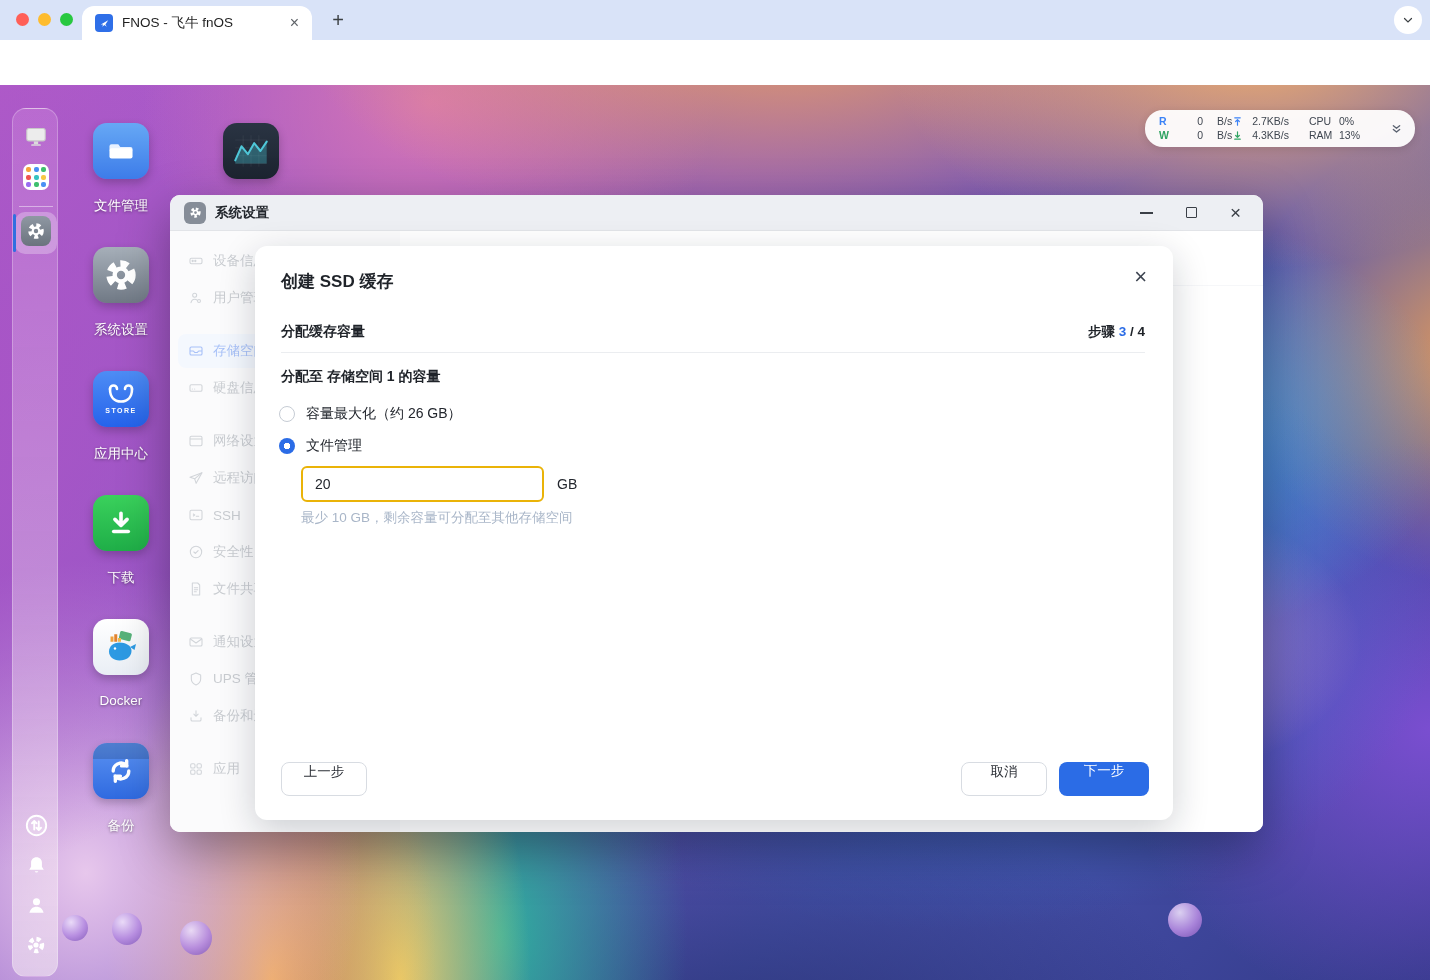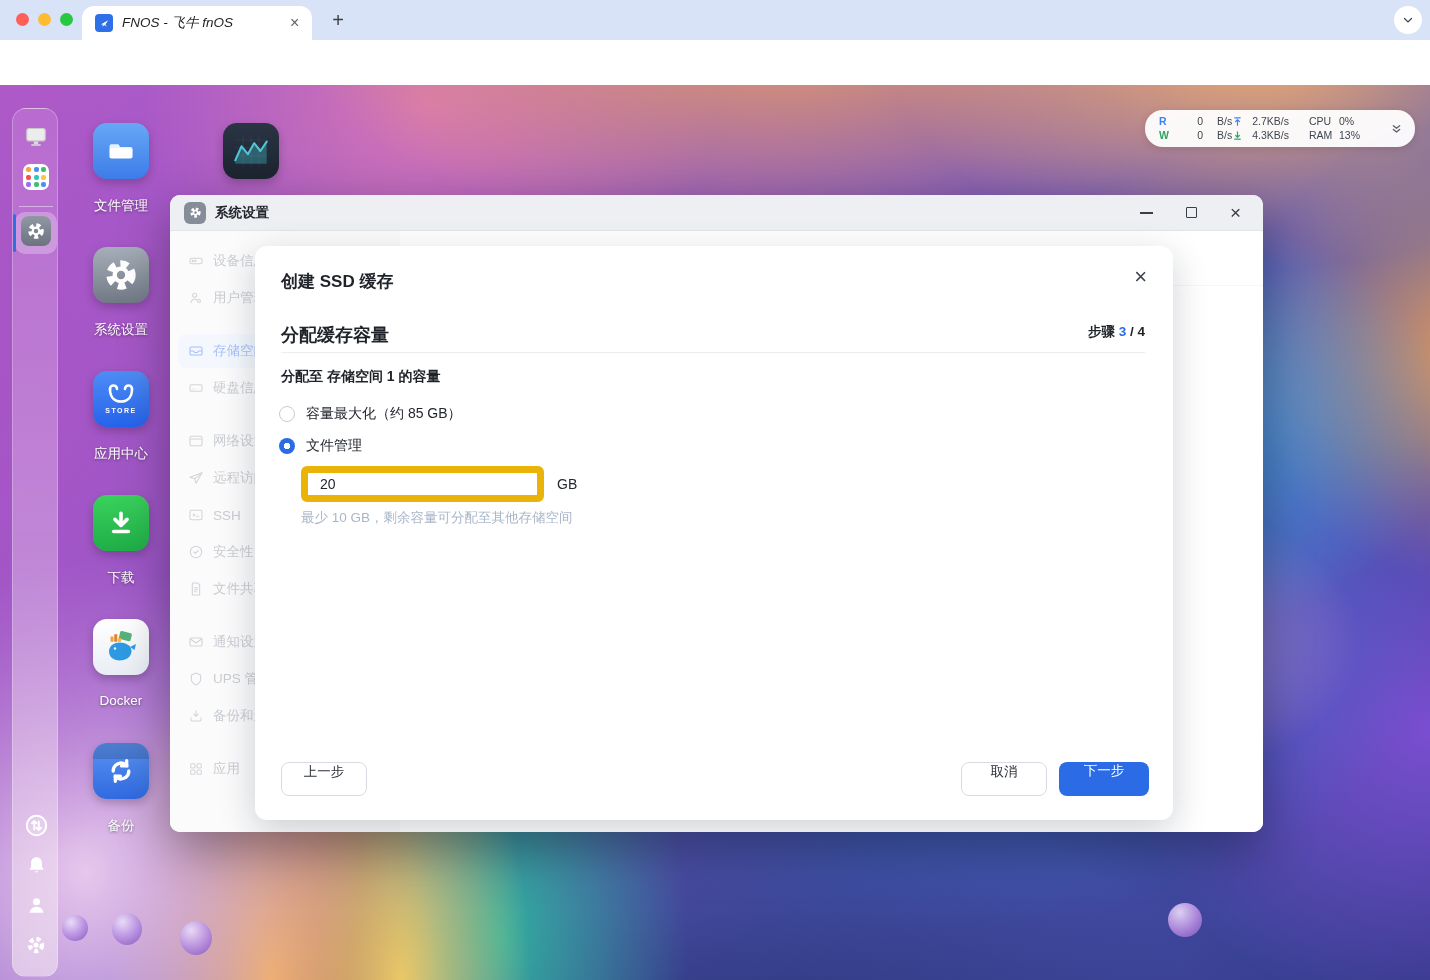--- a/index.html
+++ b/index.html
@@ -4,21 +4,21 @@
 <style>
   * { margin:0; padding:0; box-sizing:border-box; }
   html,body { width:1430px; height:980px; overflow:hidden; }
   body { font-family:"Liberation Sans","DejaVu Sans",sans-serif; }
   .screen { position:relative; width:1430px; height:980px; background:#fff; }
 
   
   .tabstrip { position:absolute; left:0; top:0; width:1430px; height:40px; background:#d9e3f8; }
   .tl { position:absolute; top:13px; width:13px; height:13px; border-radius:50%; }
   .tab { position:absolute; left:82px; top:6px; width:230px; height:34px; background:#fff;
-         border-radius:12px 12px 0 0; display:flex; align-items:center; padding:0 10px 0 13px;font-style:italic; }
+         border-radius:12px 12px 0 0; display:flex; align-items:center; padding:0 10px 0 13px; }
   .tab-favicon { width:18px; height:18px; border-radius:4px; background:#2f6fe8; display:flex;
                  align-items:center; justify-content:center; flex:0 0 18px; }
   .tab-title { font-size:13.5px; color:#1f1f1f; margin-left:9px; flex:1; white-space:nowrap; overflow:hidden; }
   .tab-close { font-size:16px; color:#5f6368; padding:0 3px; cursor:default; }
   .newtab { position:absolute; left:325px; top:7px; width:26px; height:26px; font-size:20px; color:#3c4043;
             display:flex; align-items:center; justify-content:center; }
   .strip-chevron { position:absolute; left:1394px; top:6px; width:28px; height:28px; border-radius:50%;
                    background:#fff; display:flex; align-items:center; justify-content:center; }
   .toolbar { position:absolute; left:0; top:40px; width:1430px; height:45px; background:#ffffff; }
   .nav-ico { position:absolute; top:51px; width:24px; height:24px; }
@@ -128,31 +128,31 @@
   .side-item.selected svg { color:#3b74ee; }
   .content { position:absolute; left:230px; top:0; right:0; bottom:0; background:#fff; }
   .content .hdr-line { position:absolute; left:0; right:0; top:54px; border-top:1px solid #eceef1; }
   .win-overlay { position:absolute; inset:0; background:rgba(255,255,255,0.55); }
 
   
   .dialog { position:absolute; left:85px; top:15px; width:918px; height:574px; background:#fff;
             border-radius:12px; box-shadow:0 10px 36px rgba(15,23,42,0.20); }
   .dlg-title { position:absolute; left:26px; top:24px; font-size:17px; font-weight:700; color:#1f2329; }
   .dlg-close { position:absolute; right:26px; top:20px; font-size:22px; color:#3d4450; line-height:1; }
-  .dlg-section { position:absolute; left:26px; top:77px; font-size:18px; font-weight:700; color:#1f2329; }
+  .dlg-section { position:absolute; left:26px; top:77px; font-size:14px; font-weight:700; color:#1f2329; }
   .dlg-step { position:absolute; right:28px; top:77px; font-size:13.5px; font-weight:600; color:#1f2329; }
   .dlg-step .cur { color:#2b6ce6; }
   .dlg-div { position:absolute; left:26px; right:28px; top:106px; border-top:1px solid #ebedf0; }
   .dlg-subsection { position:absolute; left:26px; top:122px; font-size:14px; font-weight:700; color:#1f2329; }
   .radio-row { position:absolute; left:24px; display:flex; align-items:center; gap:11px; }
   .radio { width:16px; height:16px; border-radius:50%; flex:0 0 16px; }
   .radio.off { border:1.5px solid #c6ccd4; background:#fff; }
   .radio.on { background:radial-gradient(circle,#ffffff 0 3px,#2b6ce6 3.4px); }
   .radio-label { font-size:14px; color:#23272e; }
-  .cap-input { position:absolute; left:46px; top:220px; width:243px; height:36px; border:7px solid #eab308;
+  .cap-input { position:absolute; left:46px; top:220px; width:243px; height:36px; border:2px solid #eab308;
                border-radius:6px; font-size:14px; color:#23272e; padding:0 12px; outline:none;
                font-family:"Liberation Sans","DejaVu Sans",sans-serif; }
   .cap-unit { position:absolute; left:302px; top:230px; font-size:14px; color:#23272e; }
   .dlg-hint { position:absolute; left:46px; top:263px; font-size:13.5px; color:#a9b6c8; }
   .btn { position:absolute; top:516px; height:34px; border-radius:8px; font-size:13.5px; display:flex;
          justify-content:center; cursor:default; }
   .btn.ghost { background:#fff; border:1px solid #d8dce2; color:#2b2f36; }
   .btn.primary { background:#2b6ce6; color:#fff; border:none; }
 </style>
 </head>
@@ -519,21 +519,21 @@
         <div class="dialog">
           <div class="dlg-title">创建 SSD 缓存</div>
           <div class="dlg-close">×</div>
           <div class="dlg-section">分配缓存容量</div>
           <div class="dlg-step"><span>步骤</span> <span class="cur">3</span><span> / 4</span></div>
           <div class="dlg-div"></div>
           <div class="dlg-subsection">分配至 存储空间 1 的容量</div>
 
           <div class="radio-row" style="top:159px">
             <span class="radio off"></span>
-            <span class="radio-label">容量最大化（约 85 GB）</span>
+            <span class="radio-label">容量最大化（约 26 GB）</span>
           </div>
           <div class="radio-row" style="top:191px">
             <span class="radio on"></span>
             <span class="radio-label">文件管理</span>
           </div>
 
           <input class="cap-input" value="20" style="">
           <span class="cap-unit">GB</span>
           <div class="dlg-hint">最少 10 GB，剩余容量可分配至其他存储空间</div>
 

